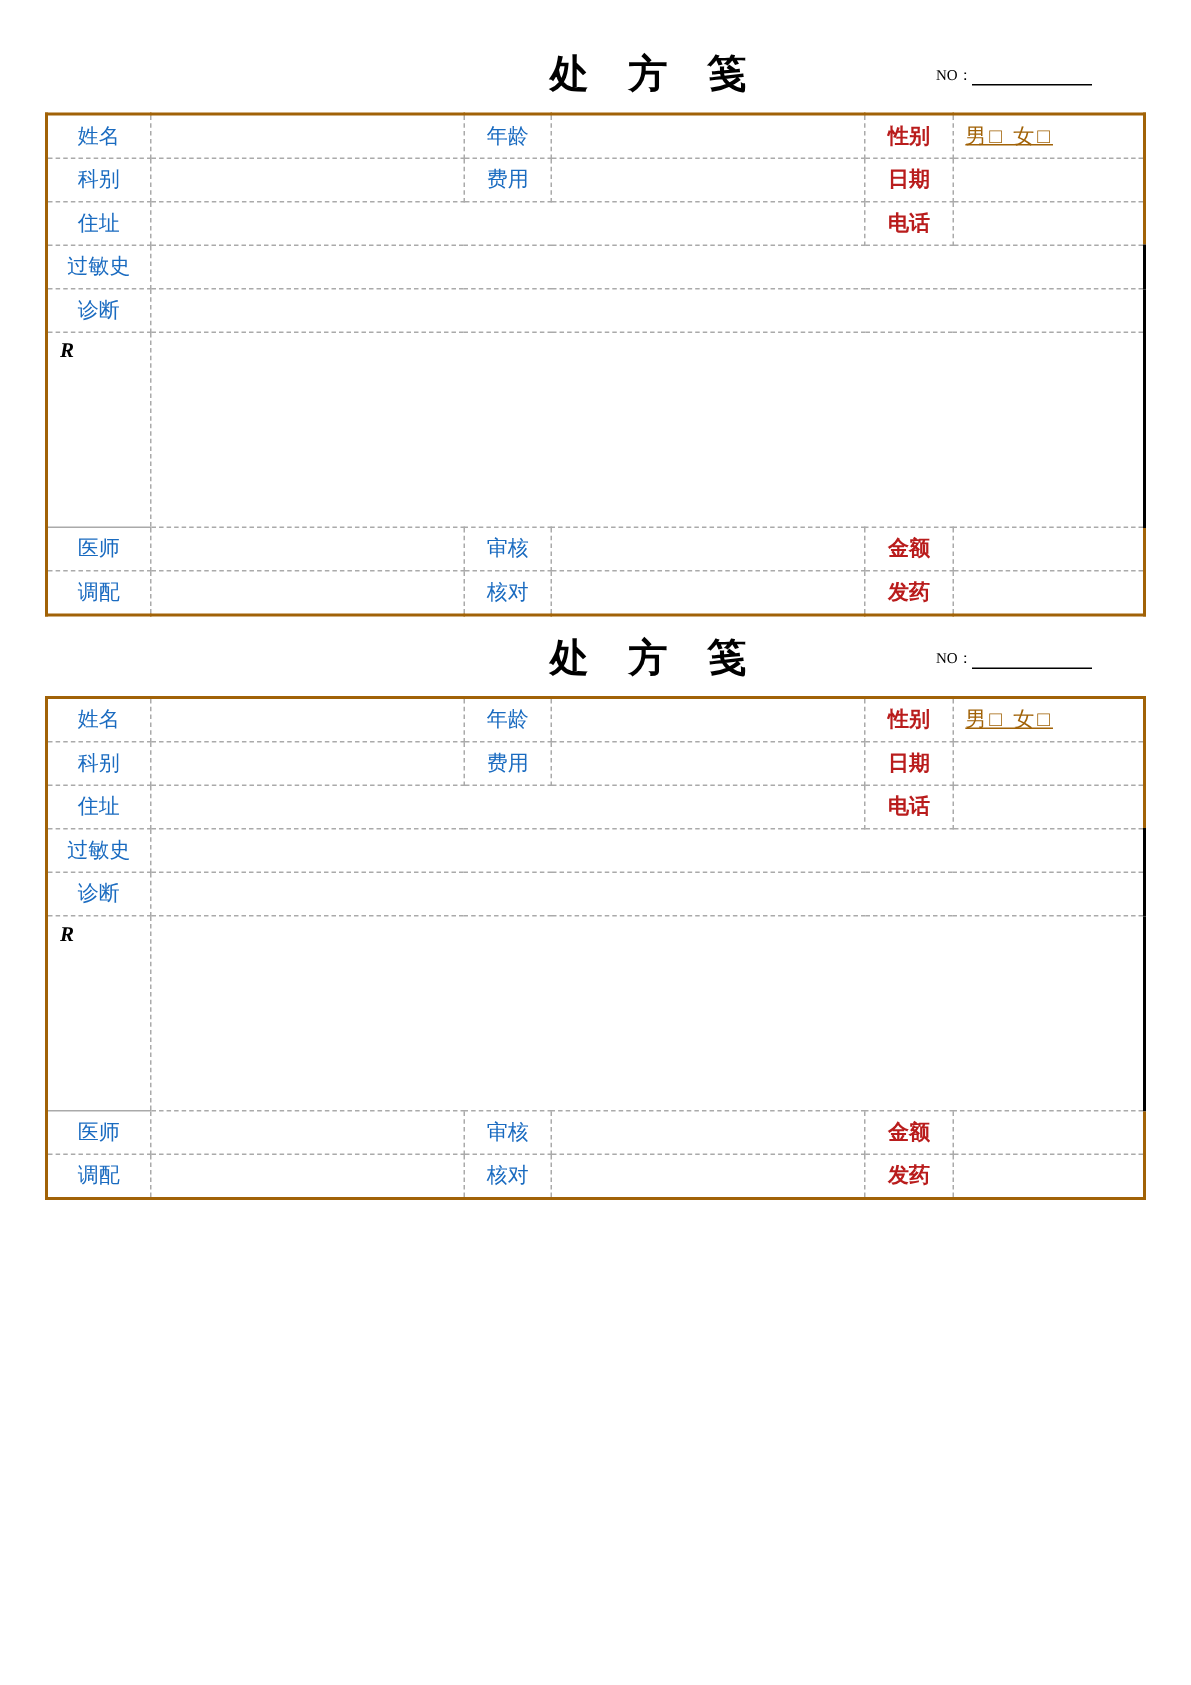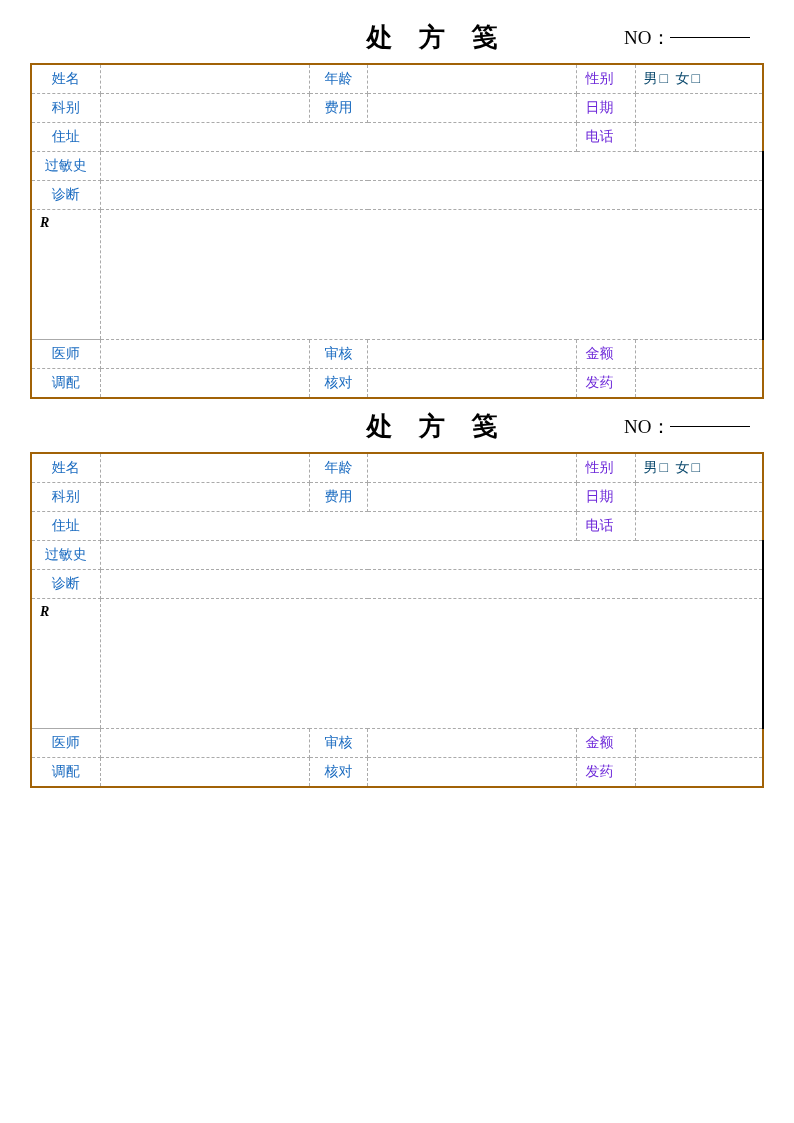--- a/index.html
+++ b/index.html
@@ -7,21 +7,21 @@
       width: 794px;
       min-height: 1123px;
       background: #fff;
       font-family: "SimSun", "宋体", serif;
       font-size: 14px;
       color: #000;
     }
 
     .page {
       width: 794px;
-      padding: 20px 30px;
+      padding: 32px 30px;
     }
 
     .prescription-section {
       margin-bottom: 10px;
     }
 
     .title-row {
       display: flex;
       justify-content: space-between;
       align-items: center;
@@ -33,25 +33,24 @@
       font-size: 26px;
       font-weight: bold;
       letter-spacing: 10px;
       color: #000;
       flex: 1;
       text-align: center;
       margin-left: 80px;
     }
 
     .no-area {
-      font-size: 19px;
+      font-size: 10px;
       color: #000;
       white-space: nowrap;
       display: flex;
-      align-items: center;
       gap: 0;
       min-width: 130px;
     }
 
     .no-line {
       border-bottom: 1px solid #000;
       width: 80px;
       display: inline-block;
     }
 
@@ -69,36 +68,37 @@
 
     .label-cell {
       color: #1a6bc0;
       font-weight: normal;
       white-space: nowrap;
       width: 50px;
       text-align: center;
     }
 
     .label-cell-orange {
-      color: #6d28d9;
-      font-weight: normal;
+      color: #b91c1c;
+      font-weight: bold;
       white-space: nowrap;
       width: 50px;
-      text-align: left;
+      text-align: center;
     }
 
     .value-cell {
       min-width: 80px;
     }
 
     .gender-cell {
-      color: #0c4a6e;
+      color: #a16207;
       white-space: nowrap;
       font-size: 14px;
       letter-spacing: 2px;
+      text-decoration: underline;
     }
 
     .r-cell {
       font-size: 22px;
       font-weight: bold;
       font-style: italic;
       padding: 8px 12px;
       vertical-align: top;
     }
 

